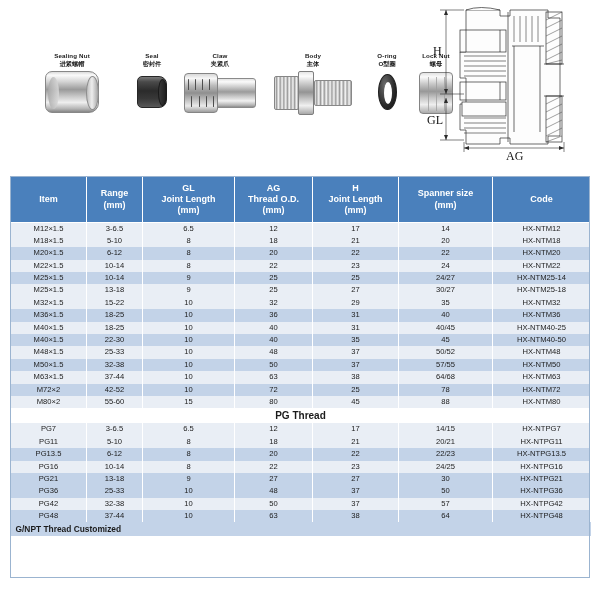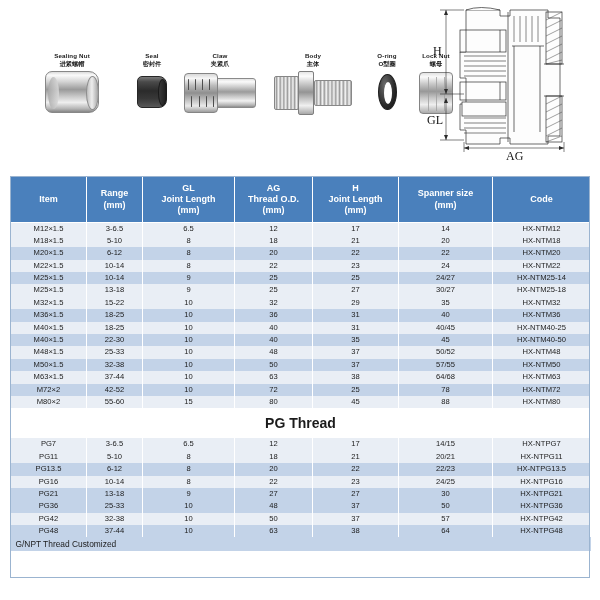--- a/index.html
+++ b/index.html
@@ -180,28 +180,28 @@
     line-height: 1.1;
   }
   tr.r-odd td  { background: #e9eef5; }
   tr.r-even td { background: #c3d3e8; }
   td.c-item { text-align: left; padding-left: 5px; }
   td.c-code { text-align: left; padding-left: 6px; }
 
   tr.section td {
     background: #ffffff;
     font-weight: bold;
-    font-size: 14px;
+    font-size: 10px;
     text-align: center;
-    height: 30px;
+    height: 15px;
     border-left: none; border-right: none;
   }
   tr.footer-note td {
     background: #c3d3e8;
-    font-weight: normal;
+    font-weight: bold;
     font-size: 8.4px;
     text-align: left;
     padding-left: 5px;
     height: 14px;
     border-left: none; border-right: none;
   }
   .outer-border {
     position: absolute; left: 10px; top: 176px;
     width: 580px; height: 402px;
     border: 1px solid #9bb4d0;

